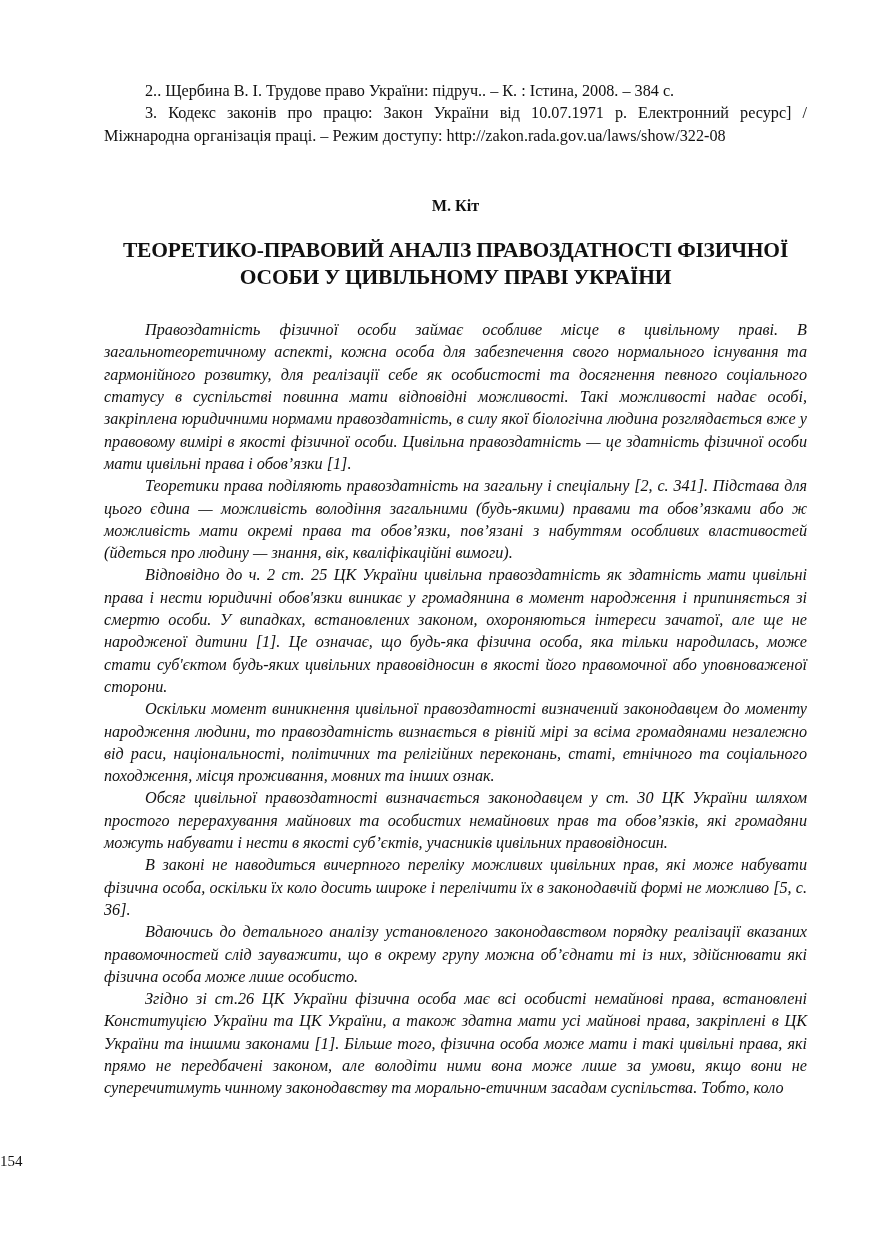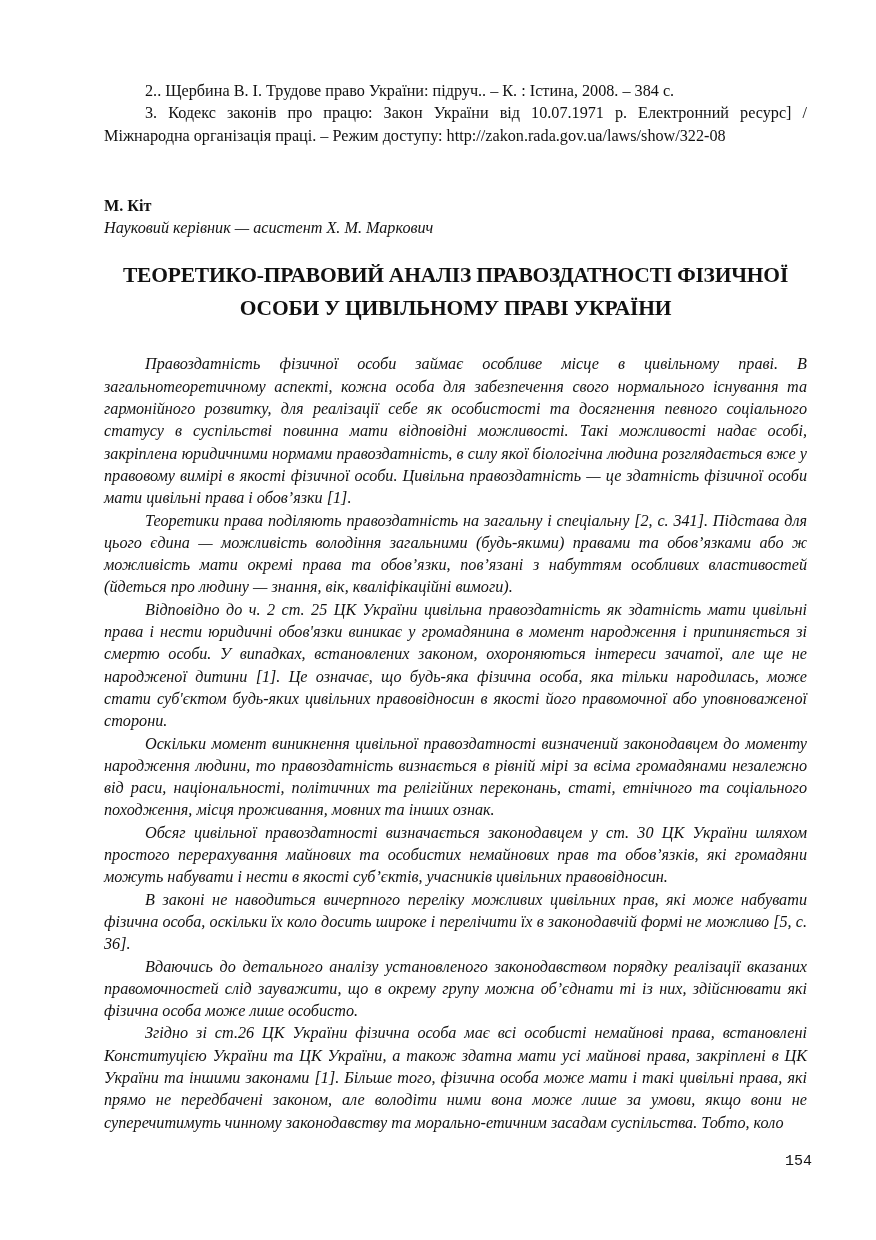--- a/index.html
+++ b/index.html
@@ -3,46 +3,45 @@
 <meta charset="utf-8">
 <style>
   html, body { margin: 0; padding: 0; background: #ffffff; }
   body { width: 876px; height: 1240px; position: relative; overflow: hidden; }
   .page {
     position: absolute; left: 104px; top: 80px; width: 703px;
     font-family: "Liberation Serif", serif; color: #111; font-size: 16.2px; line-height: 22.3px;
   }
   .refs { }
   .refs p { margin: 0; text-indent: 41px; text-align: justify; }
-  .author-block { margin-top: 48px; text-align: left; }
+  .author-block { margin-top: 48px; text-align: center; }
   .author { font-weight: bold; }
   .advisor { font-style: italic; }
   .title {
     margin-top: 20px; text-align: center; font-weight: bold; font-size: 21.5px;
-    line-height: 33px; text-transform: uppercase; letter-spacing: -0.2px;
+    line-height: 27px; text-transform: uppercase; letter-spacing: -0.2px;
   }
   .body-text { margin-top: 28px; }
   .body-text p { margin: 0; text-indent: 41px; text-align: justify; font-style: italic; }
   .page-number {
-    position: absolute; top: 1153px; left: 0; width: 812px; text-align: right;
-    font-family: Liberation Mono, monospace; font-size: 15px; color: #111;
+    position: absolute; top: 1153px; left: 0; width: 812px; text-align: left;
+    font-family: Liberation Serif, serif; font-size: 15px; color: #111;
   }
 </style>
 </head>
 <body>
 
 <div class="page">
   <div class="refs">
     <p>2.. Щербина В. І. Трудове право України: підруч.. – К. : Істина, 2008. – 384 с.</p>
     <p>3. Кодекс законів про працю: Закон України від 10.07.1971 р. Електронний ресурс] / Міжнародна організація праці. – Режим доступу: http://zakon.rada.gov.ua/laws/show/322-08</p>
   </div>
 
   <div class="author-block">
     <div class="author">М. Кіт</div>
-    <div class="advisor">Науковий керівник — асистент Х. М. Маркович</div>
   </div>
 
   <div class="title">ТЕОРЕТИКО-ПРАВОВИЙ АНАЛІЗ ПРАВОЗДАТНОСТІ ФІЗИЧНОЇ ОСОБИ У ЦИВІЛЬНОМУ ПРАВІ УКРАЇНИ</div>
 
   <div class="body-text">
     <p>Правоздатність фізичної особи займає особливе місце в цивільному праві. В загальнотеоретичному аспекті, кожна особа для забезпечення свого нормального існування та гармонійного розвитку, для реалізації себе як особистості та досягнення певного соціального статусу в суспільстві повинна мати відповідні можливості. Такі можливості надає особі, закріплена юридичними нормами правоздатність, в силу якої біологічна людина розглядається вже у правовому вимірі в якості фізичної особи. Цивільна правоздатність — це здатність фізичної особи мати цивільні права і обов’язки [1].</p>
     <p>Теоретики права поділяють правоздатність на загальну і спеціальну [2, с. 341]. Підстава для цього єдина — можливість володіння загальними (будь-якими) правами та обов’язками або ж можливість мати окремі права та обов’язки, пов’язані з набуттям особливих властивостей (йдеться про людину — знання, вік, кваліфікаційні вимоги).</p>
     <p>Відповідно до ч. 2 ст. 25 ЦК України цивільна правоздатність як здатність мати цивільні права і нести юридичні обов'язки виникає у громадянина в момент народження і припиняється зі смертю особи. У випадках, встановлених законом, охороняються інтереси зачатої, але ще не народженої дитини [1]. Це означає, що будь-яка фізична особа, яка тільки народилась, може стати суб'єктом будь-яких цивільних правовідносин в якості його правомочної або уповноваженої сторони.</p>
     <p>Оскільки момент виникнення цивільної правоздатності визначений законодавцем до моменту народження людини, то правоздатність визнається в рівній мірі за всіма громадянами незалежно від раси, національності, політичних та релігійних переконань, статі, етнічного та соціального походження, місця проживання, мовних та інших ознак.</p>
     <p>Обсяг цивільної правоздатності визначається законодавцем у ст. 30 ЦК України шляхом простого перерахування майнових та особистих немайнових прав та обов’язків, які громадяни можуть набувати і нести в якості суб’єктів, учасників цивільних правовідносин.</p>

